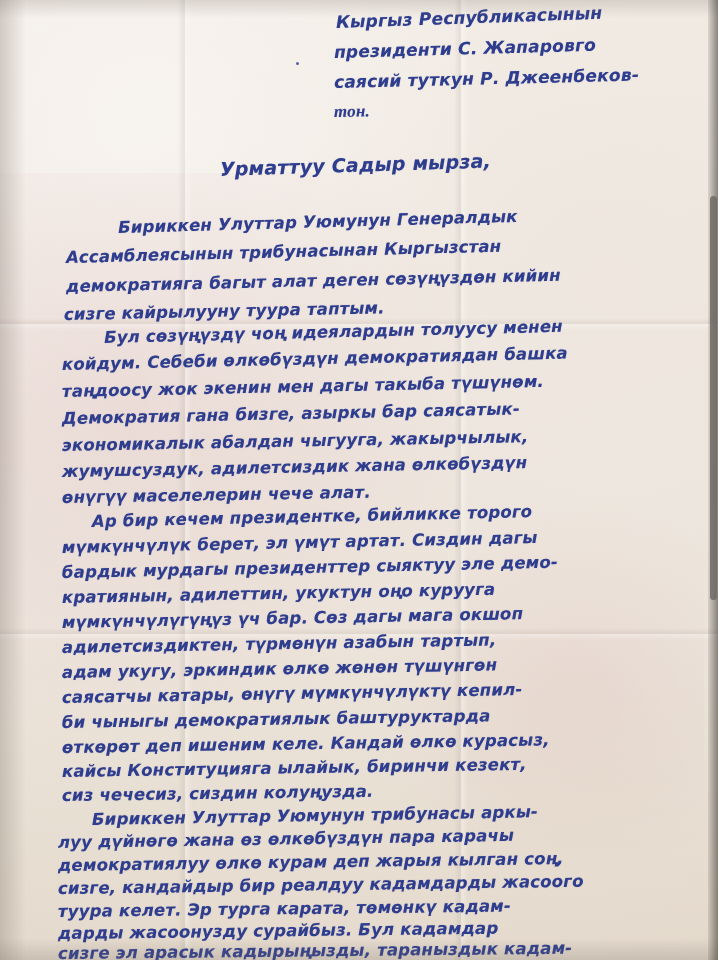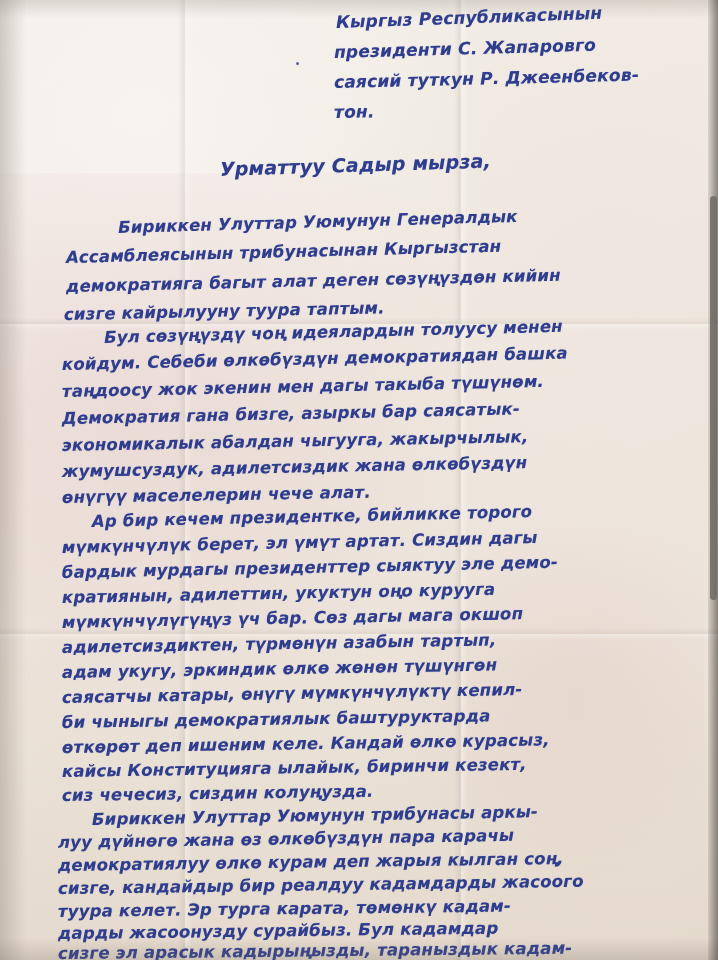--- a/index.html
+++ b/index.html
@@ -145,21 +145,21 @@
   <div class="tint-warm"></div>
 
   <div class="fold-v" style="left:178px;"></div>
   <div class="fold-v" style="left:454px;"></div>
   <div class="fold-h" style="top:318px;"></div>
   <div class="fold-h" style="top:628px;"></div>
 
   <div class="hw addr" style="left:336px; top:12px;  transform: rotate(-2.0deg);">Кыргыз Республикасынын</div>
   <div class="hw addr" style="left:334px; top:42px;  transform: rotate(-1.6deg);">президенти С. Жапаровго</div>
   <div class="hw addr" style="left:334px; top:72px;  transform: rotate(-1.4deg);">саясий туткун Р. Джеенбеков-</div>
-  <div class="hw addr" style="left:334px; top:102px; transform: rotate(-1.0deg);">тон.</div>
+  <div class="hw addr" style="left:334px; top:102px; transform: rotate(-1.0deg); font-family: Liberation Serif, serif;">тон.</div>
 
   <div class="ink-dot" style="left:296px; top:62px;"></div>
 
   <div class="hw salut" style="left:220px; top:158px; transform: rotate(-1.8deg);">Урматтуу Садыр мырза,</div>
 
   <div class="hw body-line" style="left:118px; top:218px; transform: rotate(-1.6deg);">Бириккен Улуттар Уюмунун Генералдык</div>
   <div class="hw body-line" style="left:66px;  top:248px; transform: rotate(-1.5deg);">Ассамблеясынын трибунасынан Кыргызстан</div>
   <div class="hw body-line" style="left:66px;  top:277px; transform: rotate(-1.3deg);">демократияга багыт алат деген сөзүңүздөн кийин</div>
   <div class="hw body-line" style="left:64px;  top:305px; transform: rotate(-1.2deg);">сизге кайрылууну туура таптым.</div>
 

